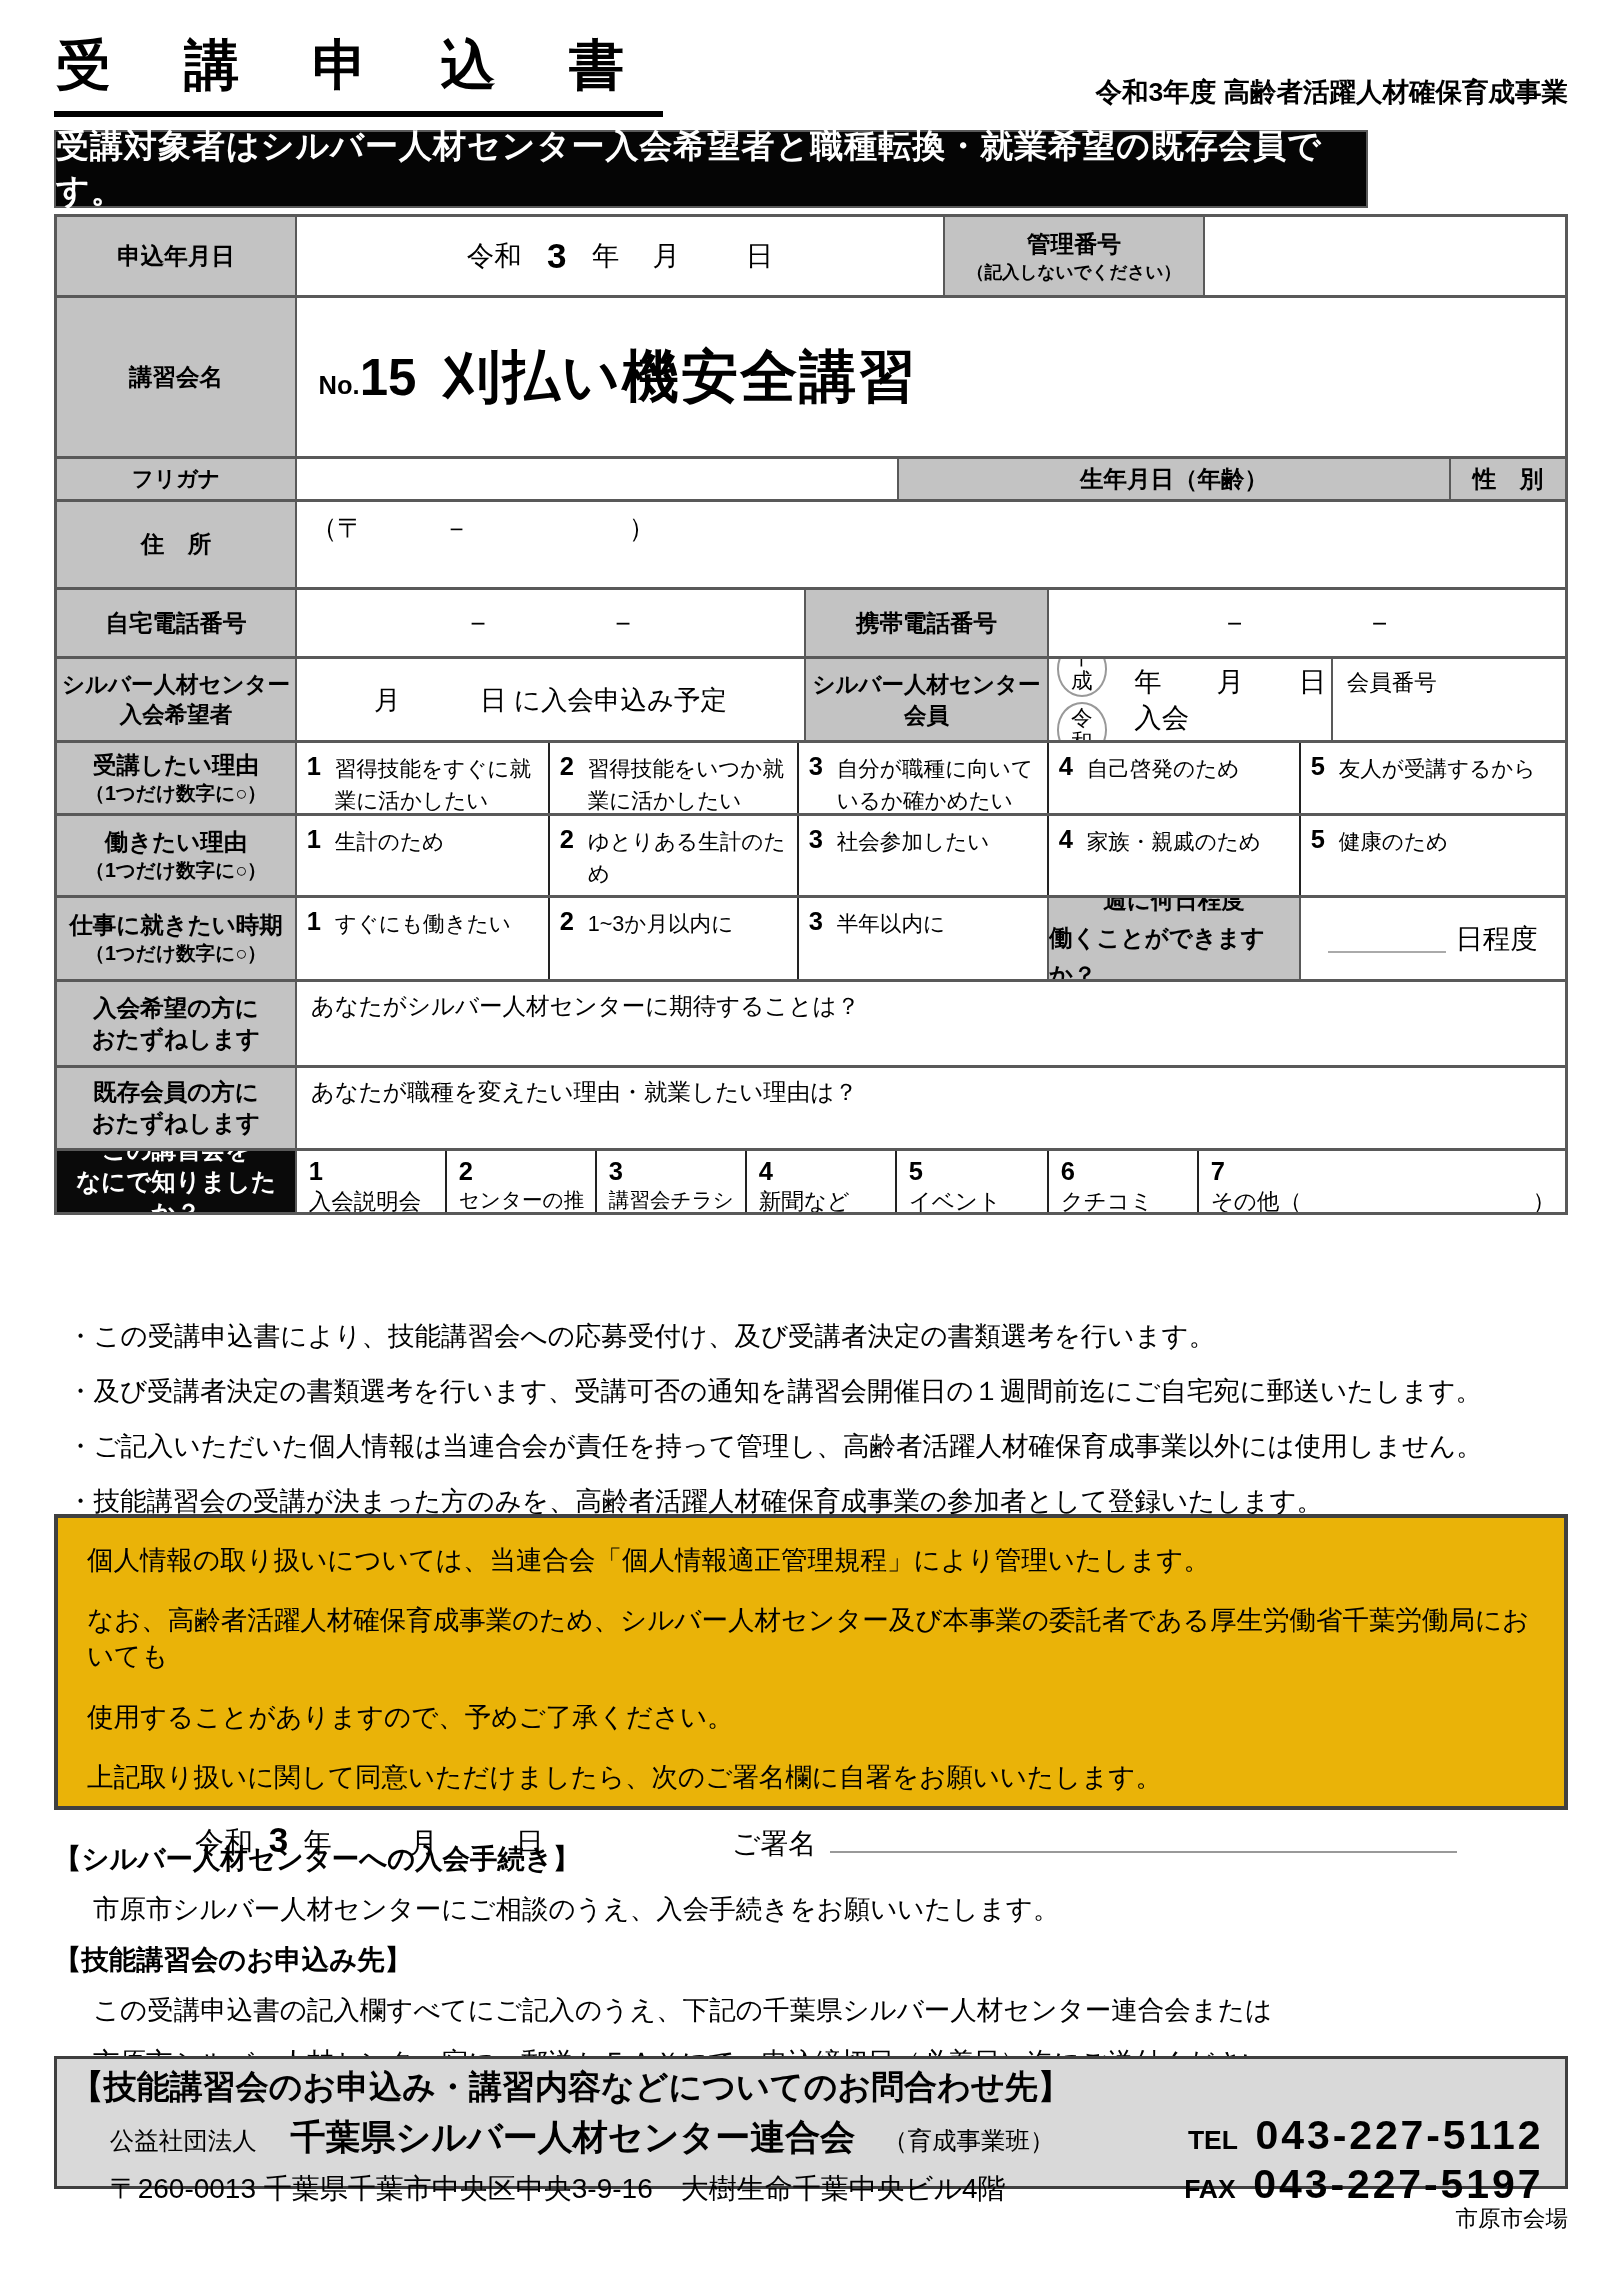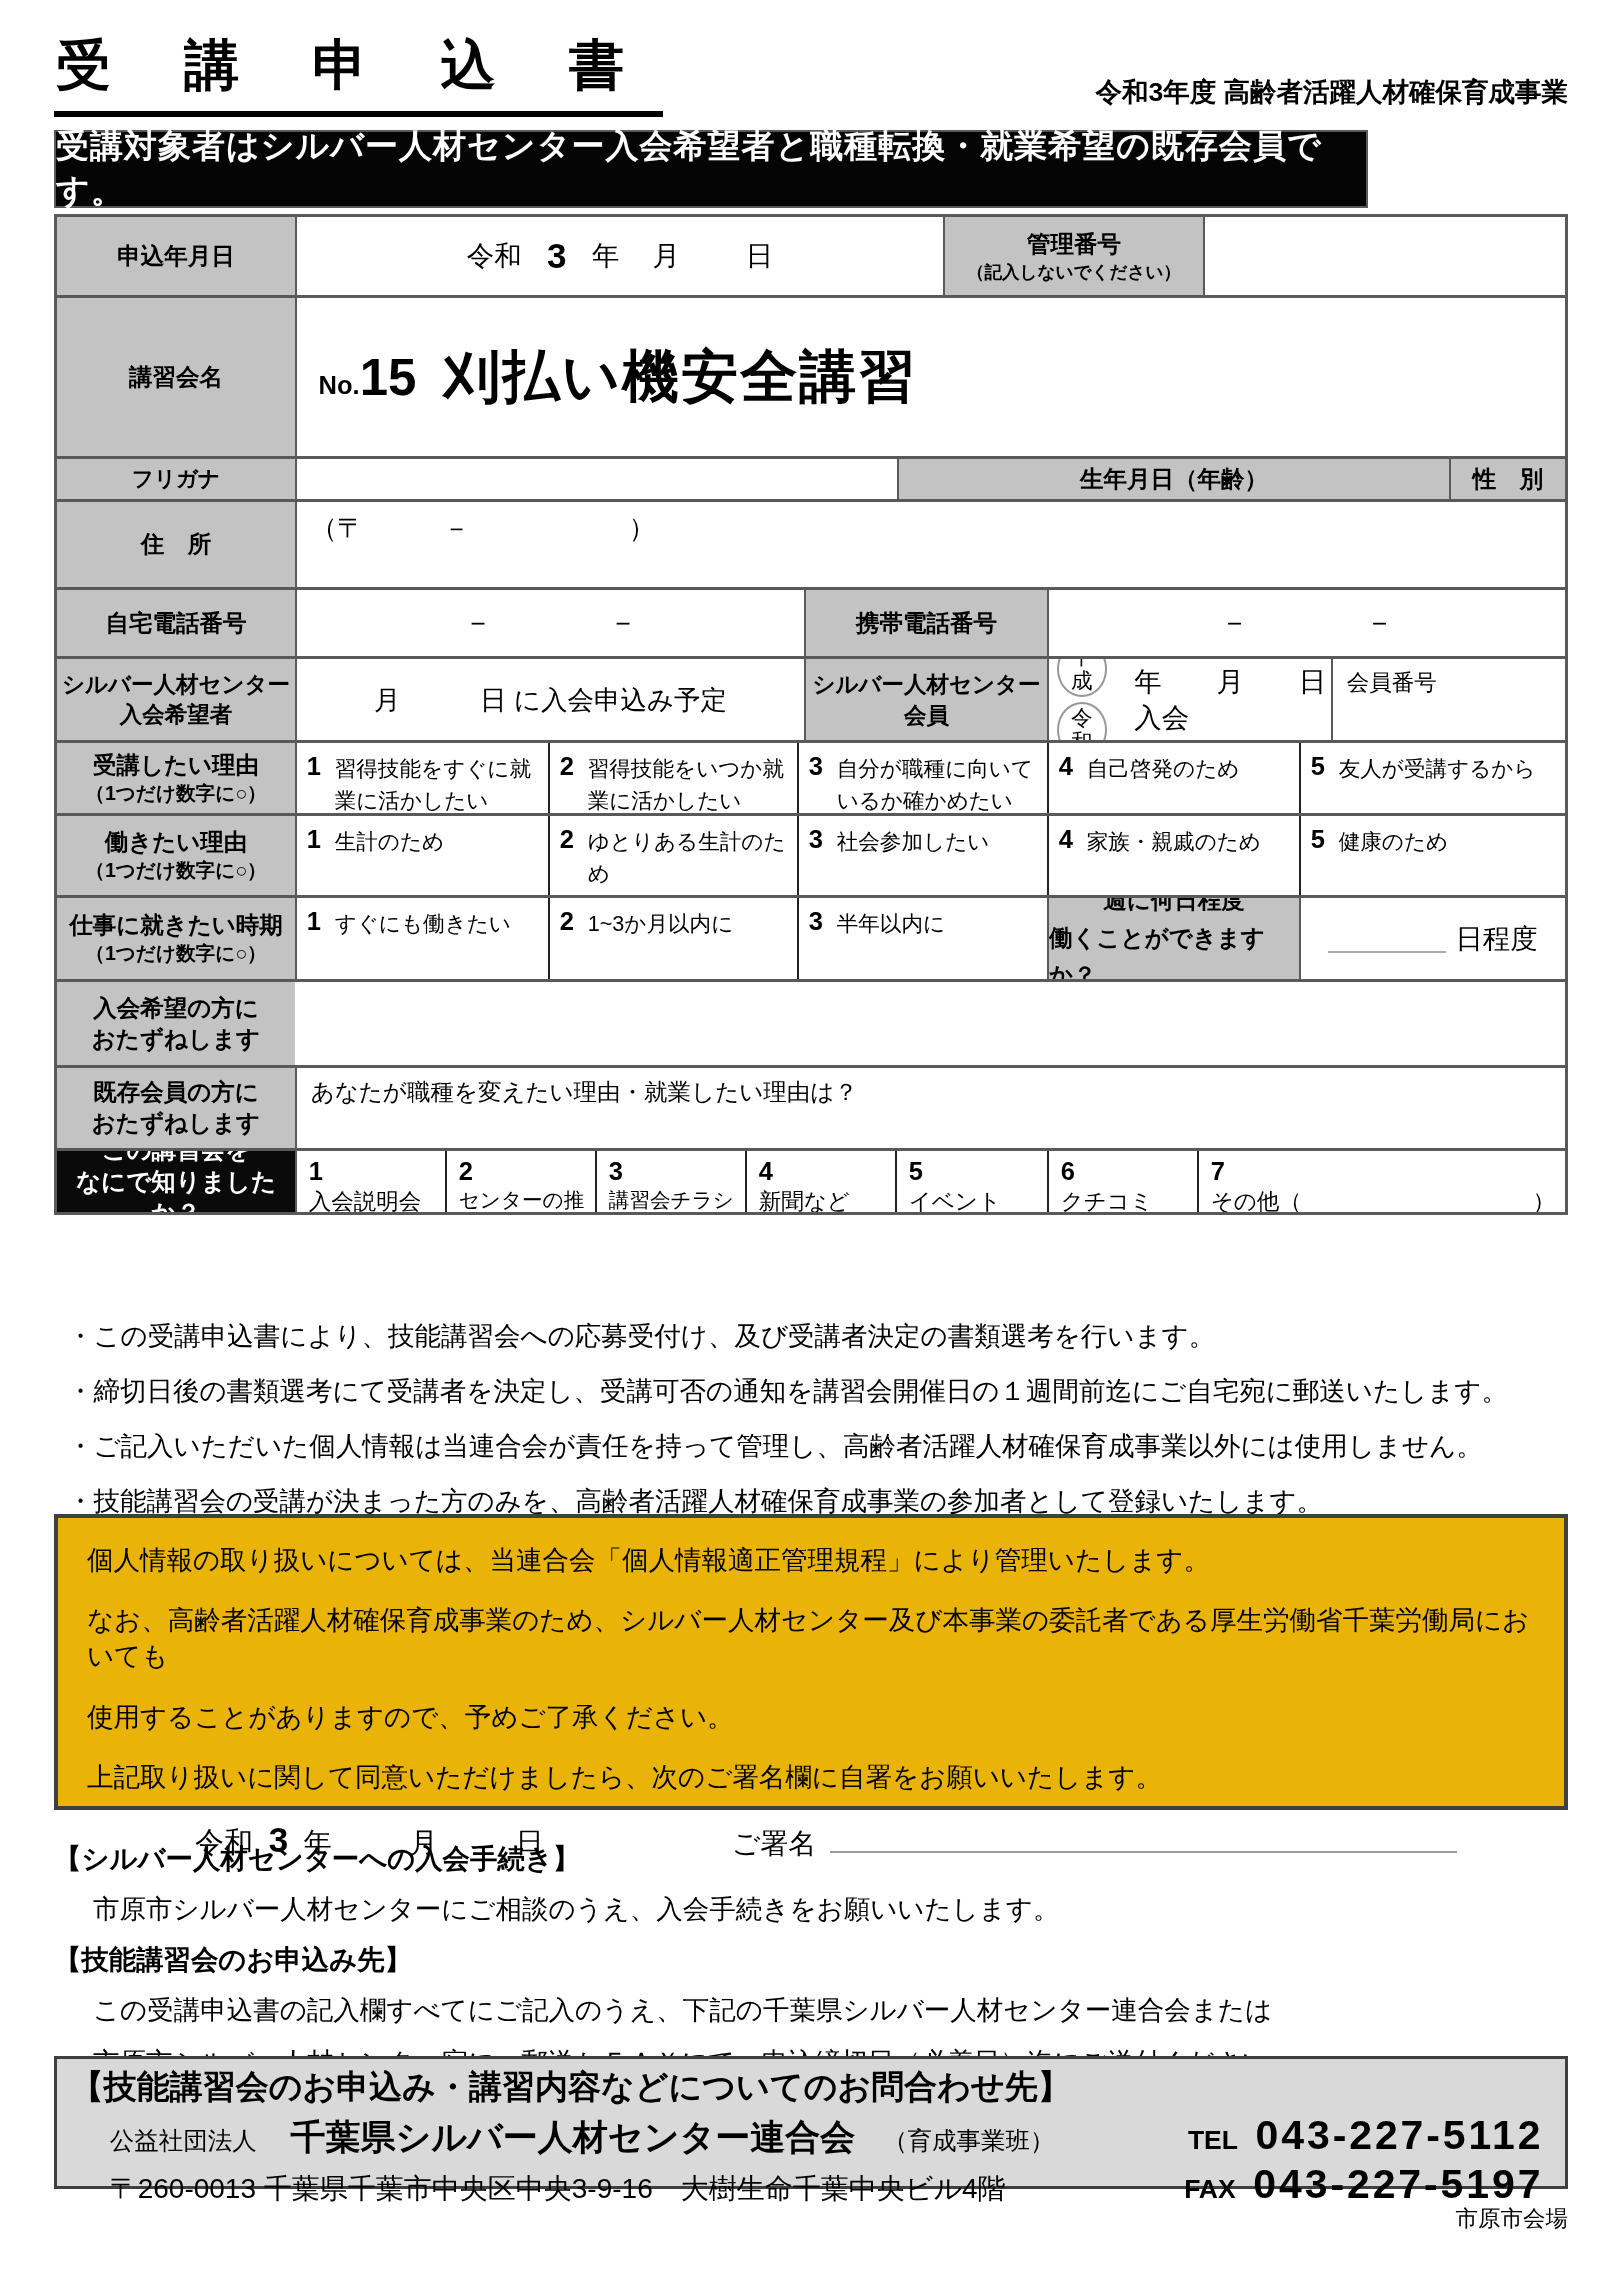--- a/index.html
+++ b/index.html
@@ -285,20 +285,21 @@
         <span class="blank-line"></span>
         <span class="days-unit">日程度</span>
       </div>
     </div>
 
     <div class="t-row" style="height:86px">
       <div class="cell lbl">
         <span>入会希望の方に</span>
         <span>おたずねします</span>
       </div>
+      <div class="cell grow topleft q-text">あなたがシルバー人材センターに期待することは？</div>
     </div>
 
     <div class="t-row" style="height:83px">
       <div class="cell lbl">
         <span>既存会員の方に</span>
         <span>おたずねします</span>
       </div>
       <div class="cell grow topleft q-text">あなたが職種を変えたい理由・就業したい理由は？</div>
     </div>
 
@@ -336,21 +337,21 @@
         <span class="hk-last">
           <span class="txt">その他（</span>
           <span class="txt">）</span>
         </span>
       </div>
     </div>
   </div>
 
   <div class="notes">
     <div>・この受講申込書により、技能講習会への応募受付け、及び受講者決定の書類選考を行います。</div>
-    <div>・締切日後の書類選考にて受講者を決定し、受講可否の通知を講習会開催日の１週間前迄にご自宅宛に郵送いたします。</div>
+    <div>・及び受講者決定の書類選考を行います、受講可否の通知を講習会開催日の１週間前迄にご自宅宛に郵送いたします。</div>
     <div>・ご記入いただいた個人情報は当連合会が責任を持って管理し、高齢者活躍人材確保育成事業以外には使用しません。</div>
     <div>・技能講習会の受講が決まった方のみを、高齢者活躍人材確保育成事業の参加者として登録いたします。</div>
     <div>・登録の有効期限は令和４年３月末日です。</div>
   </div>
 
   <div class="privacy">
     <div class="pl">個人情報の取り扱いについては、当連合会「個人情報適正管理規程」により管理いたします。</div>
     <div class="pl">なお、高齢者活躍人材確保育成事業のため、シルバー人材センター及び本事業の委託者である厚生労働省千葉労働局においても</div>
     <div class="pl">使用することがありますので、予めご了承ください。</div>
     <div class="pl">上記取り扱いに関して同意いただけましたら、次のご署名欄に自署をお願いいたします。</div>

